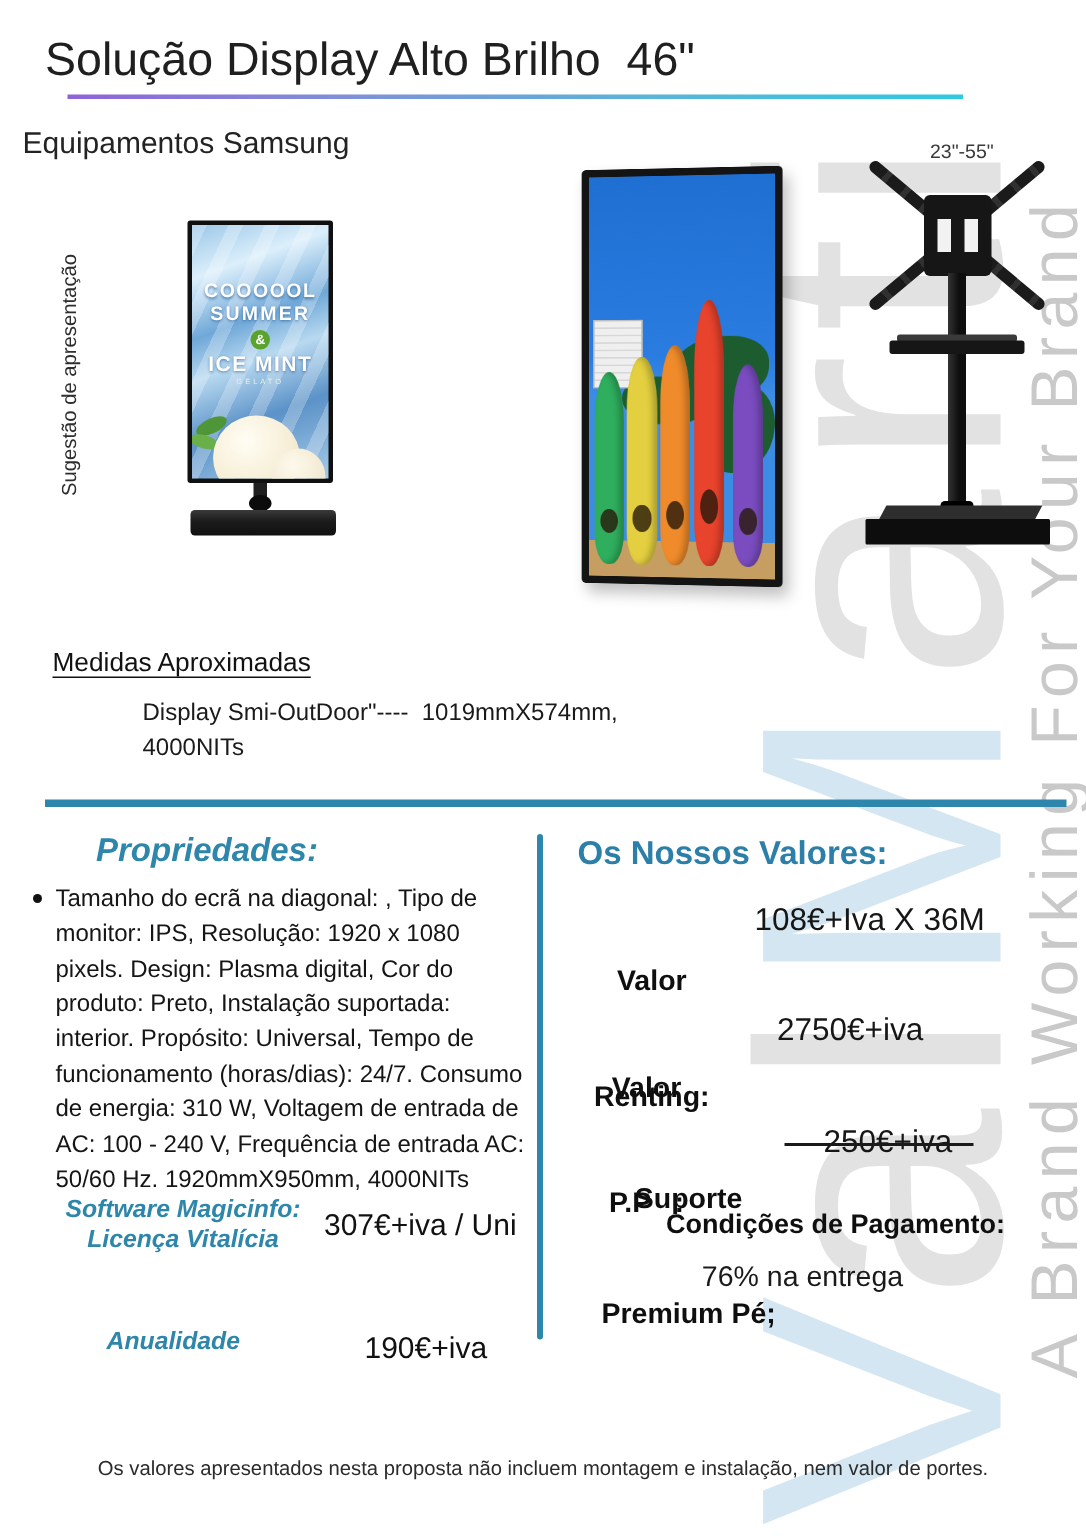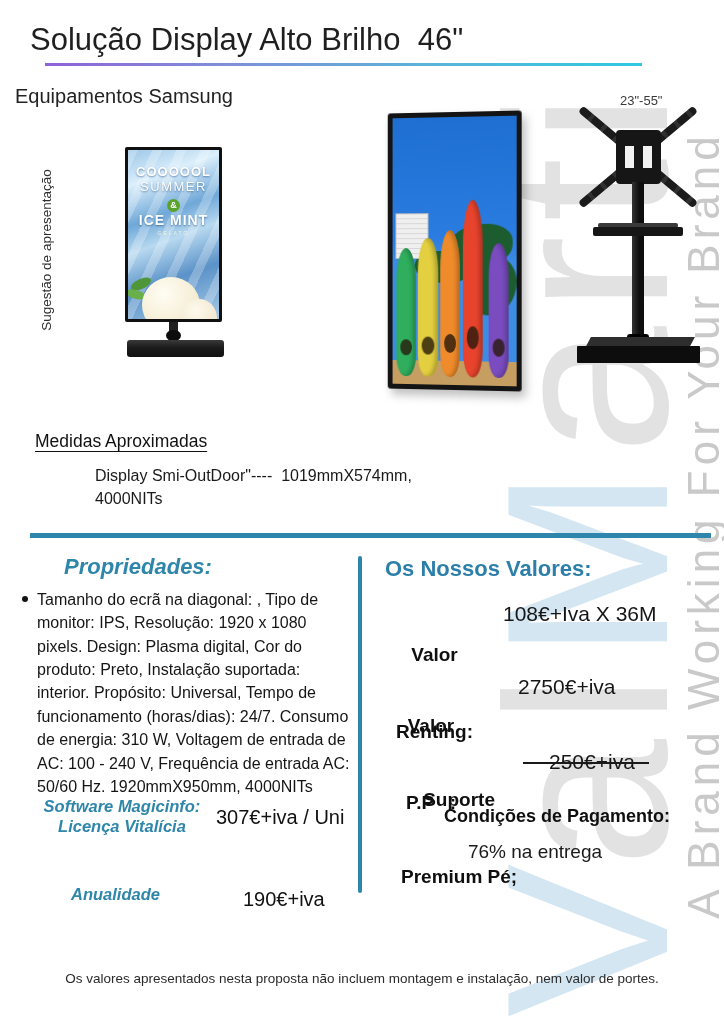--- a/index.html
+++ b/index.html
@@ -35,23 +35,23 @@
     font-size:13.5px; color:#2e2e2e; white-space:nowrap; }
 
   
   .d1-frame { left:125px; top:147px; width:97px; height:175px; background:#101010;
     border-radius:2px; padding:3px; }
   .d1-screen { position:relative; width:100%; height:100%; overflow:hidden;
     background:
       repeating-linear-gradient(115deg, rgba(255,255,255,.25) 0 9px, rgba(255,255,255,0) 9px 22px),
       linear-gradient(160deg,#9cc7e8 0%,#dceffb 18%,#6fa8d8 38%,#b8d9f0 52%,#5b92c8 72%,#a6cbe8 100%);
     text-align:center; }
-  .d1-screen .t1 { margin-top:14px; font-size:13px; font-weight:800; color:#fff; letter-spacing:1px;
+  .d1-screen .t1 { margin-top:36px; font-size:13px; font-weight:800; color:#fff; letter-spacing:1px;
     text-shadow:0 1px 2px rgba(10,60,120,.55); }
-  .d1-screen .t2 { font-size:13px; font-weight:400; color:#fff; letter-spacing:1.5px;
+  .d1-screen .t2 { font-size:13px; font-weight:700; color:#fff; letter-spacing:1.5px;
     text-shadow:0 1px 2px rgba(10,60,120,.55); }
   .d1-screen .amp { display:inline-block; margin-top:1px; width:13px; height:13px; border-radius:50%;
     background:#5aa42d; color:#fff; font-size:9px; line-height:13px; font-weight:700; }
   .d1-screen .t3 { font-size:14px; font-weight:800; color:#fff; letter-spacing:1px;
     text-shadow:0 1px 2px rgba(10,60,120,.55); }
   .d1-screen .t4 { margin-top:2px; font-size:5px; letter-spacing:2px; color:#eef6e2; opacity:.9; }
   .scoop { position:absolute; left:14px; bottom:-14px; width:58px; height:56px; border-radius:50%;
     background:radial-gradient(circle at 38% 30%, #fffdf4 0%, #f6eed6 55%, #e4d6b4 100%); }
   .scoop2 { position:absolute; right:2px; bottom:-18px; width:36px; height:38px; border-radius:50%;
     background:radial-gradient(circle at 40% 30%, #fdf9ec 0%, #ecdfc2 100%); }

